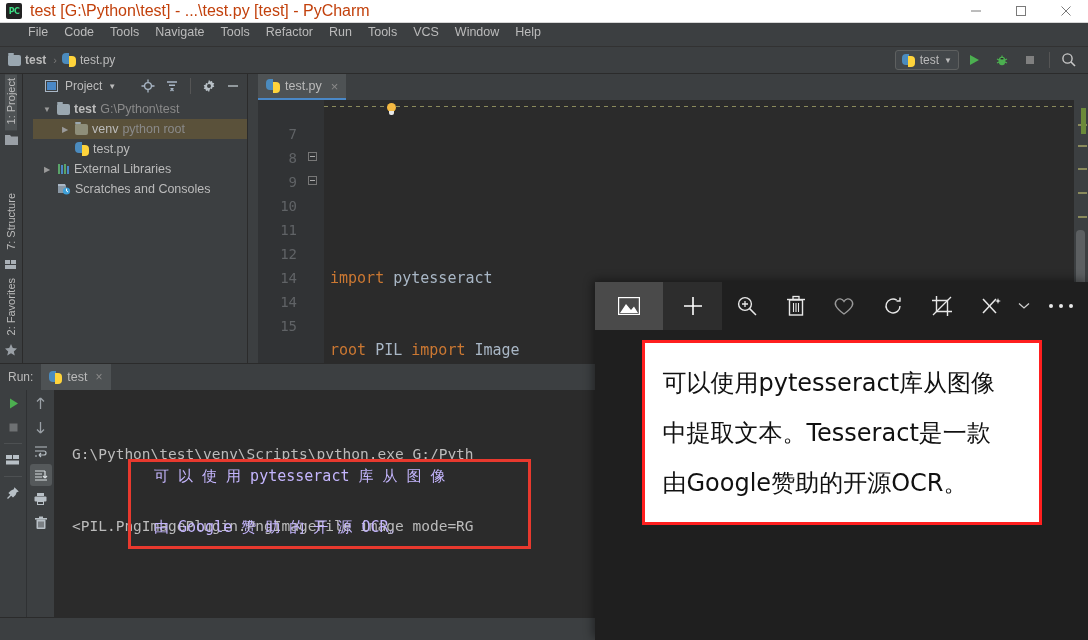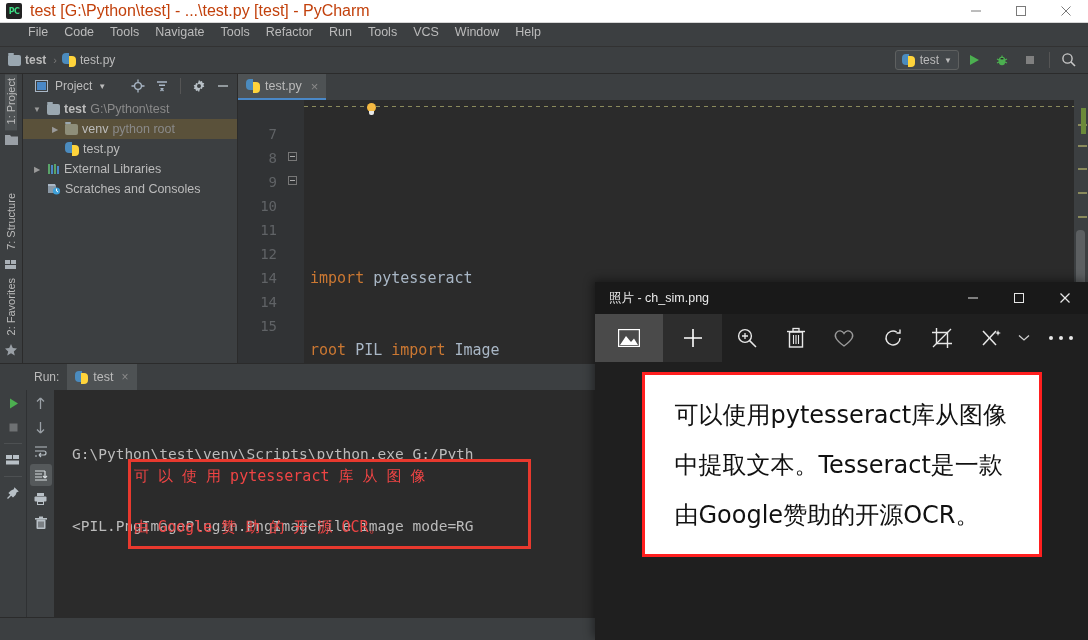--- a/index.html
+++ b/index.html
@@ -97,21 +97,21 @@
   .runcfg {
     display: flex; align-items: center; gap: 5px;
     border: 1px solid #5e6060; border-radius: 3px;
     padding: 2px 6px; color: #bbbbbb; font-size: 12px;
     background: #43474a;
   }
   .tbtn { width: 26px; height: 22px; display:flex; align-items:center; justify-content:center; }
   .vsep { width: 1px; height: 16px; background: #555; margin: 0 4px; }
 
   
-  .main { flex: 1; display: flex; min-height: 0; }
+  .main { flex: 1; display: flex; min-height: 0; gap: 10px; }
 
   
   .vtabs {
     width: 22px; min-width: 22px; background: #3c3f41;
     display: flex; flex-direction: column; align-items: center;
     border-right: 1px solid #2b2b2b;
   }
   .vtab {
     writing-mode: vertical-rl; transform: rotate(180deg);
     color: #bbbbbb; font-size: 11px; padding: 6px 0 4px 0;
@@ -206,21 +206,21 @@
   .marker { position:absolute; right:1px; width:9px; height:2px; }
 
   
   .runpane {
     height: 253px; min-height: 253px;
     background: #3c3f41; display: flex; flex-direction: column;
     border-top: 1px solid #2b2b2b;
   }
   .run-head {
     height: 26px; min-height:26px; display: flex; align-items: center;
-    padding-left: 26px; background: #3c3f41; gap: 0;
+    background: #3c3f41; gap: 0;
   }
   .run-head .rl { color: #bbbbbb; font-size: 12px; padding: 0 8px; }
   .run-tab {
     display:flex; align-items:center; gap:5px;
     height: 26px; padding: 0 8px; background: #4e5254;
     color: #bbbbbb; font-size: 12.5px;
   }
   .run-tab .x { color:#8a8a8a; font-size:12px; margin-left:3px; }
   .run-body { flex: 1; display: flex; min-height: 0; }
   .run-tools {
@@ -240,22 +240,22 @@
     font-family: "DejaVu Sans Mono", monospace; font-size: 14.5px;
     color: #bbbbbb; line-height: 24px; padding: 4px 0 0 18px;
     white-space: pre;
   }
   .console .cn-line { height: 24px; }
   .ocr-box {
     position: absolute; left: 74px; top: 69px; width: 403px; height: 90px;
     border: 3px solid #e8392e; box-sizing: border-box;
   }
   .ocr-text {
-    position:absolute; left: 80px; top: 74px; width: 390px;
-    color: #ef4444; font-family: "DejaVu Sans Mono", monospace;
+    position:absolute; left: 100px; top: 74px; width: 390px;
+    color: #c4b5fd; font-family: "DejaVu Sans Mono", monospace;
     font-size: 15px; line-height: 25.5px; letter-spacing: 0px; white-space: pre;
   }
 
   
   .statusbar {
     height: 22px; min-height: 22px; background: #3c3f41;
     border-top: 1px solid #2b2b2b; display:flex; align-items:center;
   }
 
   
@@ -283,21 +283,21 @@
     display:flex; align-items:center; justify-content:center;
   }
   .ph-tbtn { width: 50px; height: 48px; display:flex; align-items:center; justify-content:center; color:#e8e8e8;}
   .ph-tbtn.dim { color: #9a9a9a; }
   .ph-chev { width: 18px; height:48px; display:flex;align-items:center;justify-content:center; color:#cfcfcf; font-size:10px;}
   .ph-canvas { flex: 1; background: #1f1f1f; display:flex; align-items:flex-start; justify-content:center; padding-top: 10px;}
   .ph-image {
     width: 400px; height: 185px; background: #ffffff;
     border: 3px solid #ff1f1f; box-sizing: border-box;
     display: flex; flex-direction: column; justify-content: center;
-    padding: 0 30px;
+    padding: 0 18px;
   }
   .ph-image .il {
     color: #111; font-size: 24px; line-height: 50px;
     font-family: "DejaVu Sans", sans-serif; white-space: nowrap;
   }
   svg { display:block; }
 </style>
 </head>
 <body>
 
@@ -634,39 +634,20 @@
         <div class="ocr-text"><span>可 以 使 用 pytesseract 库 从 图 像</span><br><br><span>由 Google 赞 助 的 开 源 OCR。</span></div>
         
       </div>
     </div>
   </div>
 
   <div class="statusbar"></div>
 </div>
 
 <div class="photos">
-  <div class="ph-title">
-    <div class="t">照片 - ch_sim.png</div>
-    <div class="ph-wbtn">
-      <svg width="12" height="12" viewBox="0 0 12 12">
-          <line x1="1" y1="6" x2="11" y2="6" stroke="#e6e6e6" stroke-width="1"></line>
-        </svg>
-    </div>
-    <div class="ph-wbtn">
-      <svg width="12" height="12" viewBox="0 0 12 12">
-          <rect x="1.5" y="1.5" width="9" height="9" fill="none" stroke="#e6e6e6" stroke-width="1"></rect>
-        </svg>
-    </div>
-    <div class="ph-wbtn">
-      <svg width="12" height="12" viewBox="0 0 12 12">
-          <line x1="1.5" y1="1.5" x2="10.5" y2="10.5" stroke="#e6e6e6" stroke-width="1.2"></line>
-          <line x1="10.5" y1="1.5" x2="1.5" y2="10.5" stroke="#e6e6e6" stroke-width="1.2"></line>
-        </svg>
-    </div>
-  </div>
 
   <div class="ph-toolbar">
     <div class="ph-tb-first">
       <svg width="22" height="18" viewBox="0 0 22 18">
           <rect x="0.5" y="0.5" width="21" height="17" fill="none" stroke="#ffffff" stroke-width="1.4"></rect>
           <path d="M2 16 L8 7 L13 13 L16 9.5 L20 16 Z" fill="#ffffff"></path>
         </svg>
     </div>
     <div class="ph-tb-second">
       <svg width="22" height="22" viewBox="0 0 22 22">

